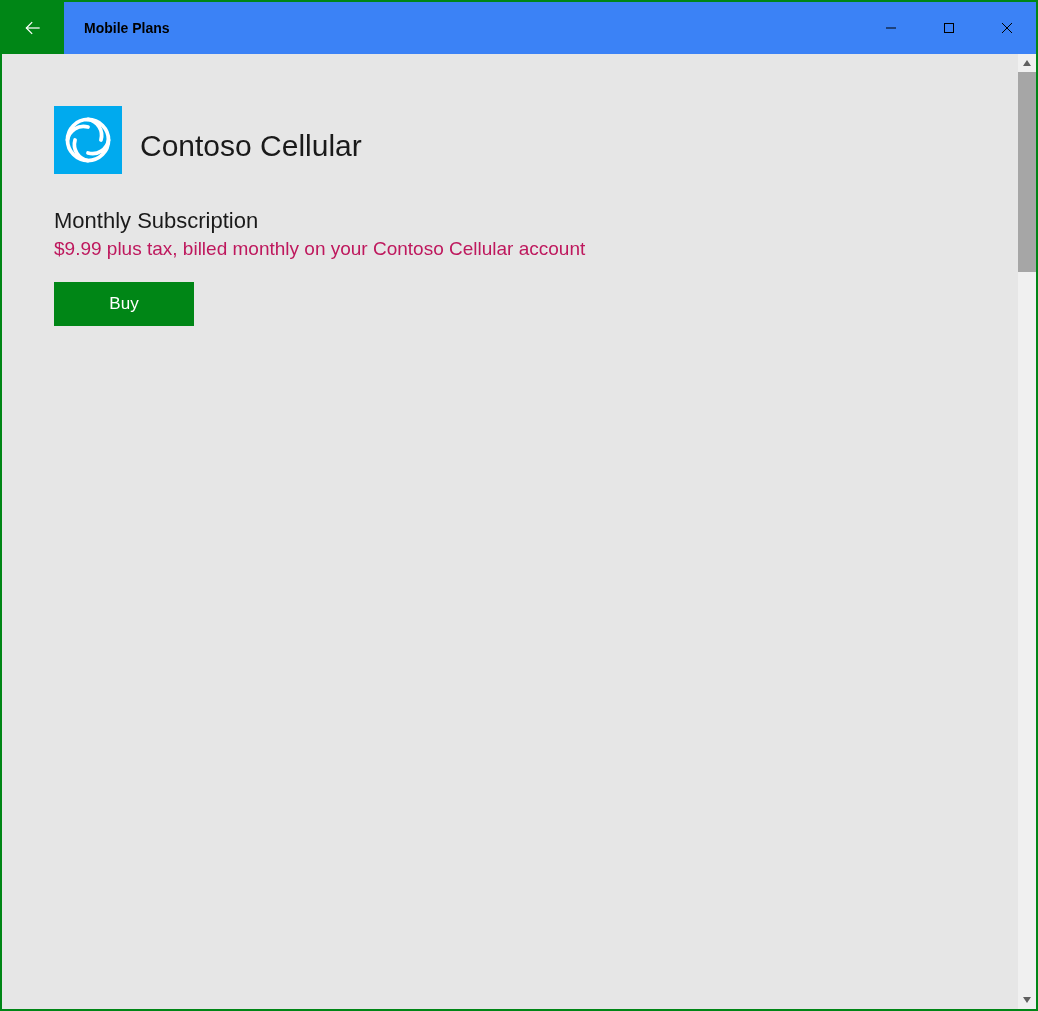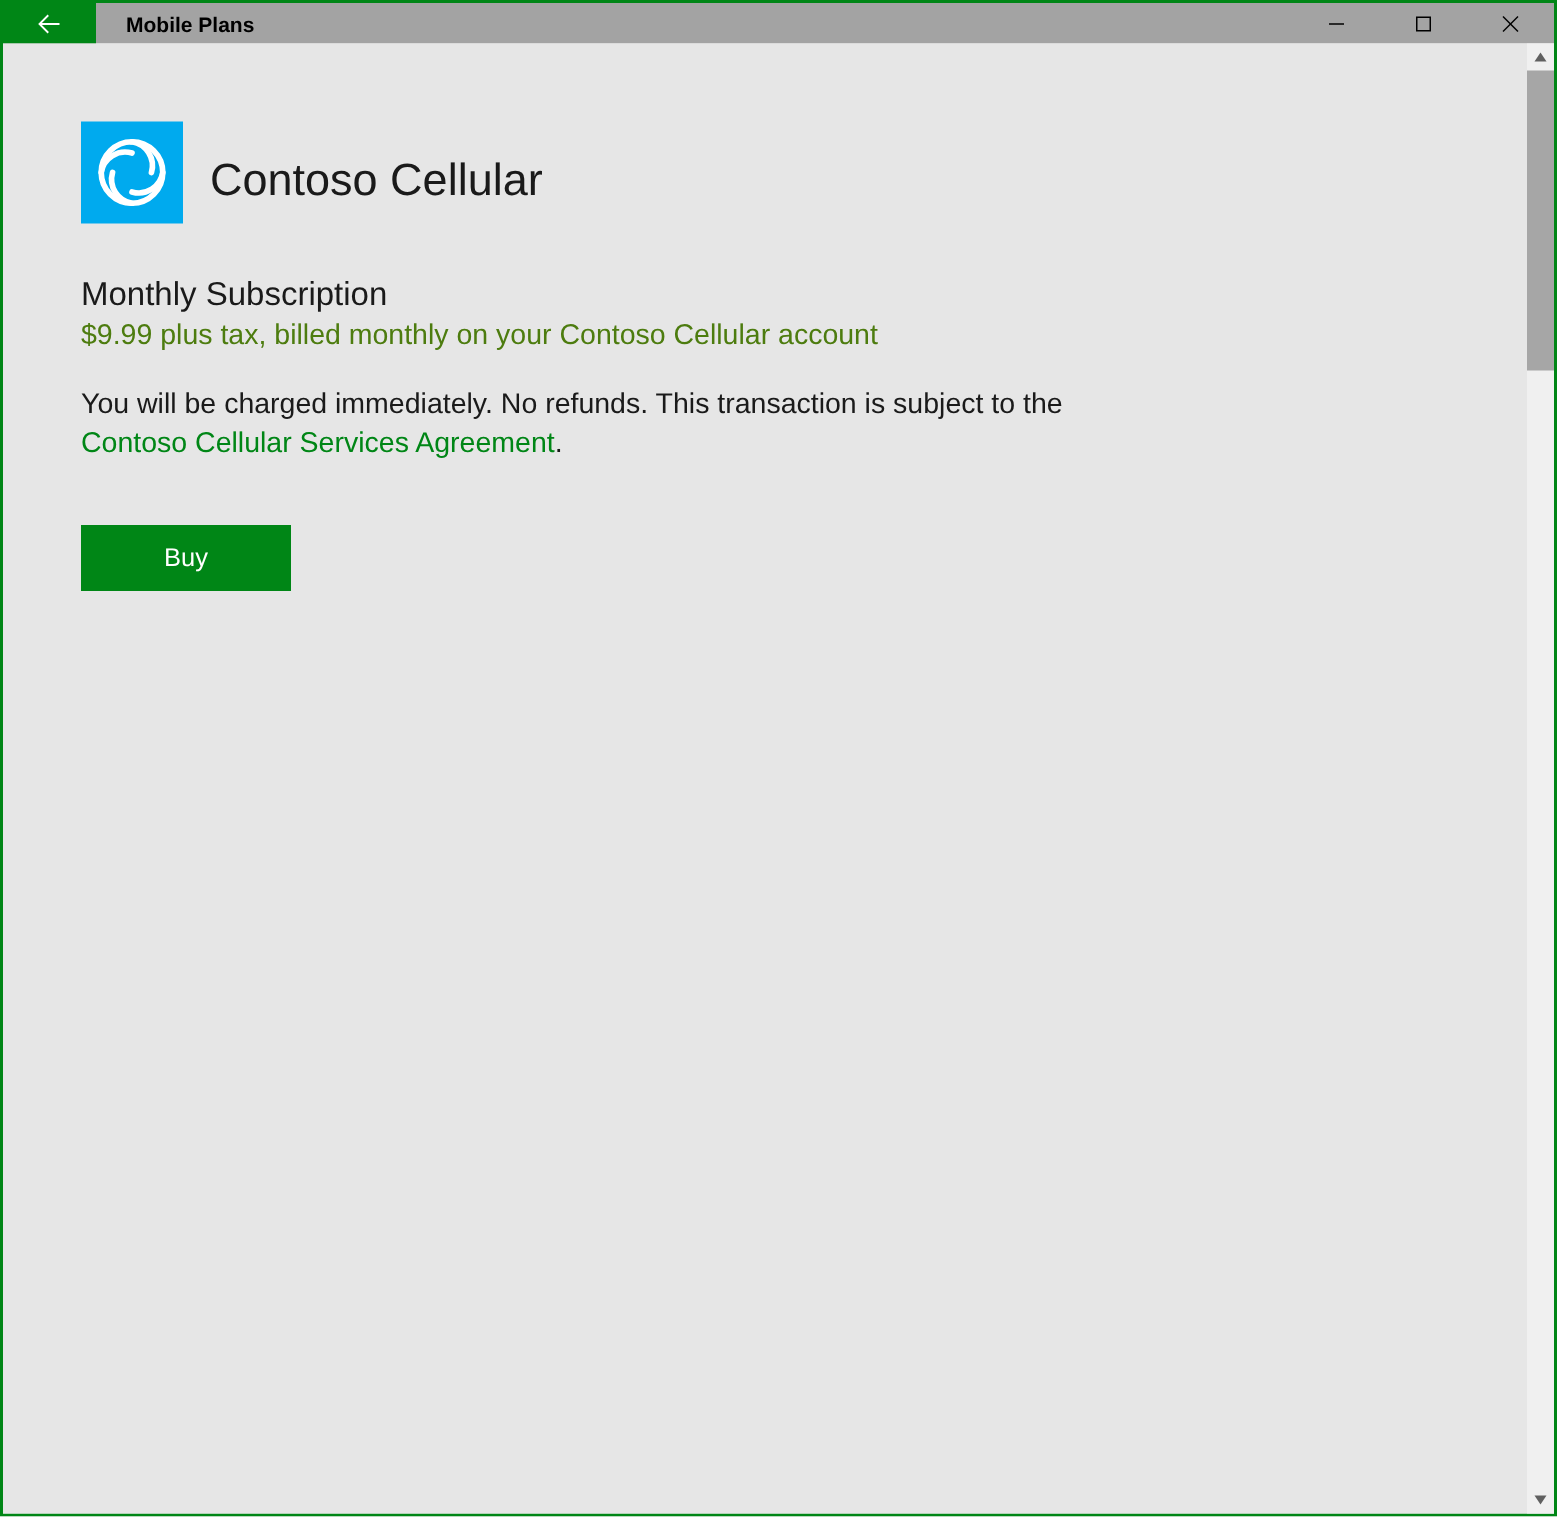--- a/index.html
+++ b/index.html
@@ -15,24 +15,24 @@
     .window {
       width: 1038px;
       height: 1011px;
       border: 2px solid #008616;
       background: #fff;
       display: flex;
       flex-direction: column;
     }
 
     .titlebar {
-      height: 27px;
+      height: 52px;
       display: flex;
       align-items: stretch;
-      background: #a3a3a3;
+      background: #3b82f6;
       flex-shrink: 0;
     }
 
     .back-button {
       width: 62px;
       background: #008616;
       display: flex;
       align-items: center;
       justify-content: center;
       cursor: pointer;
@@ -153,21 +153,21 @@
 
     .plan-title {
       font-size: 22px;
       font-weight: 400;
       color: #1a1a1a;
       margin-bottom: 4px;
     }
 
     .plan-price {
       font-size: 19px;
-      color: #4d7c0f;
+      color: #be185d;
       margin-bottom: 22px;
     }
 
     .disclaimer {
       font-size: 19px;
       color: #1a1a1a;
       max-width: 660px;
       line-height: 1.35;
       margin-bottom: 42px;
     }
@@ -247,23 +247,20 @@
               <path d="M12,50 A38,38 0 0,1 50,12 A30,30 0 0,1 74,50"></path>
             </g>
           </svg>
         </div>
         <div class="brand-name">Contoso Cellular</div>
       </div>
 
       <div class="plan-title">Monthly Subscription</div>
       <div class="plan-price">$9.99 plus tax, billed monthly on your Contoso Cellular account</div>
 
-      <div class="disclaimer">
-        <span>You will be charged immediately. No refunds. This transaction is subject to the </span><a href="#">Contoso Cellular Services Agreement</a><span>.</span>
-      </div>
 
       <div class="button-row">
         <button class="btn btn-primary">Buy</button>
       </div>
 
     </div>
 
     <div class="scrollbar-track">
       <div class="scroll-arrow">
         <svg viewBox="0 0 10 10">

